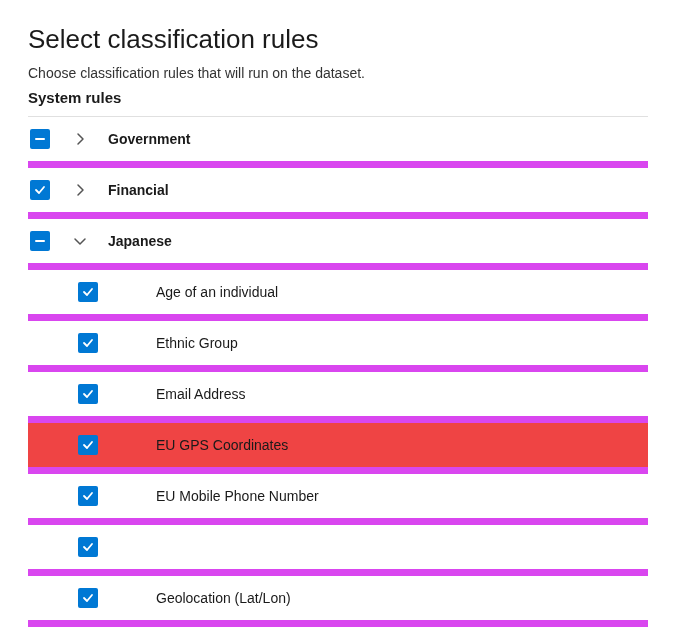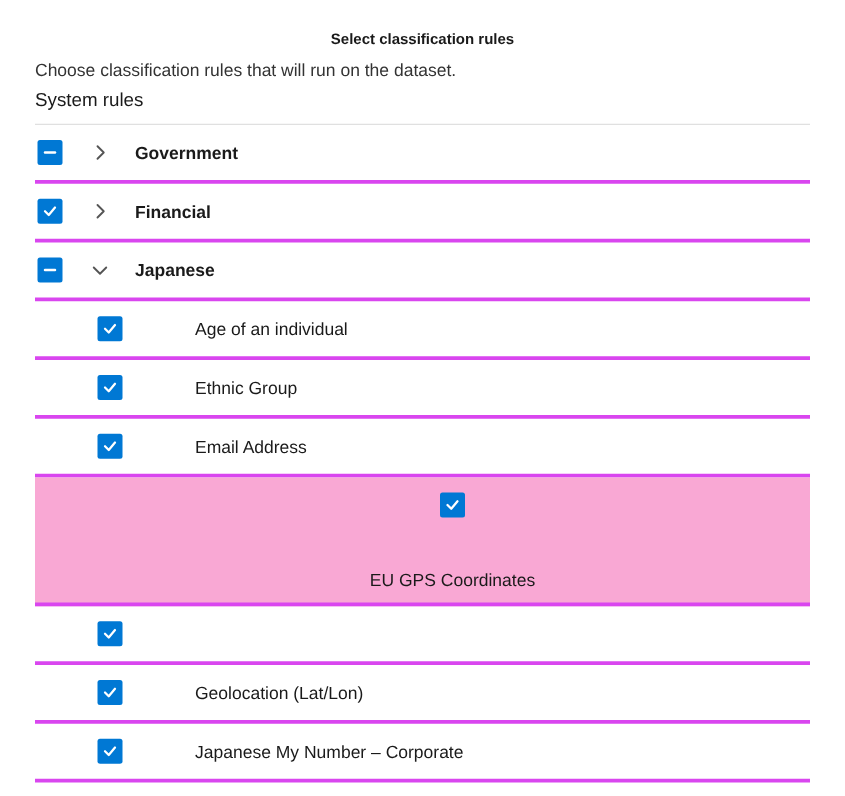--- a/index.html
+++ b/index.html
@@ -16,55 +16,53 @@
 
     .dialog {
       flex: 1;
       display: flex;
       flex-direction: column;
       padding: 24px 28px 0 28px;
       overflow: hidden;
     }
 
     .title {
-      font-size: 12px;
-      font-weight: 700;
+      font-size: 26px;
+      font-weight: 400;
       margin-bottom: 10px;
-      text-align: center;
     }
 
     .subtitle {
       font-size: 14px;
       color: #333;
       margin-bottom: 8px;
     }
 
     .section-label {
       font-size: 15px;
-      font-weight: 400;
+      font-weight: 700;
       margin-bottom: 10px;
     }
 
     .rules-list {
       flex: 1;
       overflow-y: auto;
       border-top: 1px solid #e0e0e0;
     }
 
     .rule-row {
       display: flex;
       align-items: center;
       padding: 10px 0;
-      border-bottom: 3px solid #d946ef;
+      border-bottom: 7px solid #d946ef;
       gap: 20px;
     }
 
     .rule-row.highlighted {
-      background: #f9a8d4;
-      flex-direction: column;
+      background: #ef4444;
     }
 
     .rule-row.indent2 {
       padding-left: 48px;
       align-items: center;
     }
 
     .checkbox-wrap {
       width: 24px;
       height: 24px;
@@ -225,20 +223,31 @@
       </div>
       <div class="rule-row indent2">
         <div class="checkbox-wrap">
           <div class="cb-checked">
         <svg viewBox="0 0 12 12" fill="none">
           <polyline points="2,6 5,9 10,3" stroke="white" stroke-width="1.8" stroke-linecap="round" stroke-linejoin="round"></polyline>
         </svg>
       </div>
         </div>
         <div style="width: 16px; flex-shrink: 0;"></div>
+        <span class="row-label">EU Mobile Phone Number</span>
+      </div>
+      <div class="rule-row indent2">
+        <div class="checkbox-wrap">
+          <div class="cb-checked">
+        <svg viewBox="0 0 12 12" fill="none">
+          <polyline points="2,6 5,9 10,3" stroke="white" stroke-width="1.8" stroke-linecap="round" stroke-linejoin="round"></polyline>
+        </svg>
+      </div>
+        </div>
+        <div style="width: 16px; flex-shrink: 0;"></div>
       </div>
       <div class="rule-row indent2">
         <div class="checkbox-wrap">
           <div class="cb-checked">
         <svg viewBox="0 0 12 12" fill="none">
           <polyline points="2,6 5,9 10,3" stroke="white" stroke-width="1.8" stroke-linecap="round" stroke-linejoin="round"></polyline>
         </svg>
       </div>
         </div>
         <div style="width: 16px; flex-shrink: 0;"></div>

